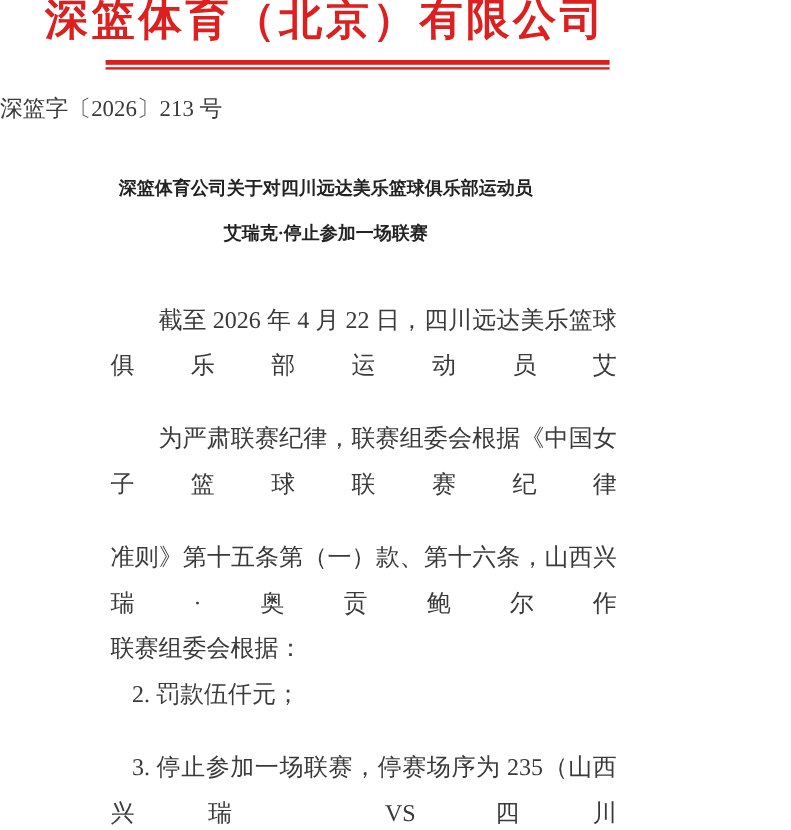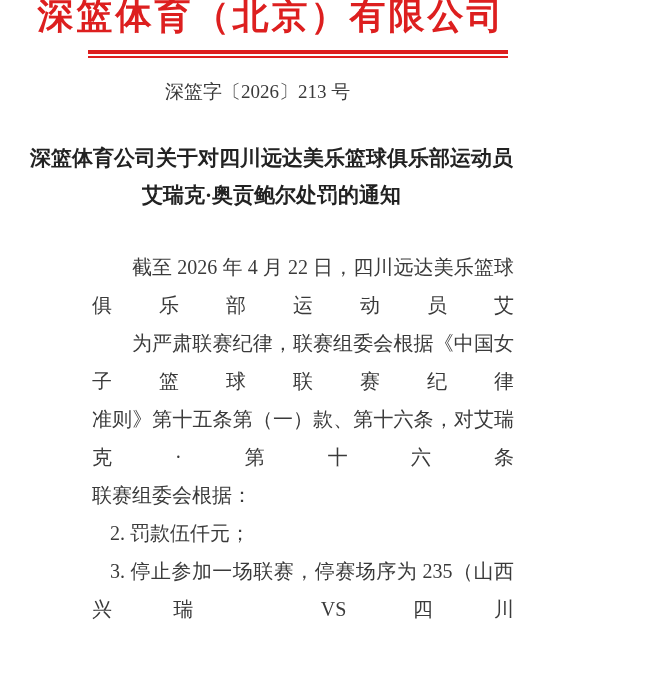--- a/index.html
+++ b/index.html
@@ -28,67 +28,67 @@
     white-space:nowrap;
   }
   .rule{
     margin:14px 35px 0 88px;
     height:2px;
     border-top:4px solid var(--accent);
     border-bottom:2px solid var(--accent);
   }
   .doc-number{
     margin:22px 28px 0 0;
-    text-align:center;
+    text-align:left;
     font-size:19px;
     line-height:24px;
     color:var(--ink);
   }
   .title{
     margin:36px 0 0 0;
     text-align:center;
-    font-size:21px;
+    font-size:15px;
     line-height:37px;
     font-weight:bold;
     color:var(--title-ink);
   }
   .body{
     margin:34px 29px 0 92px;
     font-size:20px;
     line-height:38px;
     color:var(--ink);
   }
   .line{min-height:38px;}
   .indent{text-indent:2em;}
   .list-indent{text-indent:0.9em;}
-  .fill{text-align:justify;text-align-last:justify;}
+  .fill{text-align:justify;text-align-last:justify;margin-top:23px;}
 </style>
 </head>
 <body>
 
 <div class="page">
 
   <div class="letterhead">深篮体育（北京）有限公司</div>
 
   <div class="rule"></div>
 
   <div class="doc-number">深篮字〔2026〕213 号</div>
 
   <div class="title">
     <div>深篮体育公司关于对四川远达美乐篮球俱乐部运动员</div>
-    <div>艾瑞克·奥贡鲍尔处罚的通知</div>
+    <div>艾瑞克·停止参加一场联赛</div>
   </div>
 
   <div class="body">
 
 
     <div class="line indent fill">截至 2026 年 4 月 22 日，四川远达美乐篮球俱乐部运动员艾</div>
 
     <div class="line indent fill">为严肃联赛纪律，联赛组委会根据《中国女子篮球联赛纪律</div>
-    <div class="line fill">准则》第十五条第（一）款、第十六条，对艾瑞克·第十六条</div>
+    <div class="line fill">准则》第十五条第（一）款、第十六条，山西兴瑞·奥贡鲍尔作</div>
     <div class="line">联赛组委会根据：</div>
 
 
     <div class="line list-indent">2. 罚款伍仟元；</div>
 
     <div class="line list-indent fill">3. 停止参加一场联赛，停赛场序为 235（山西兴瑞 VS 四川</div>
 
   </div>
 </div>
 

